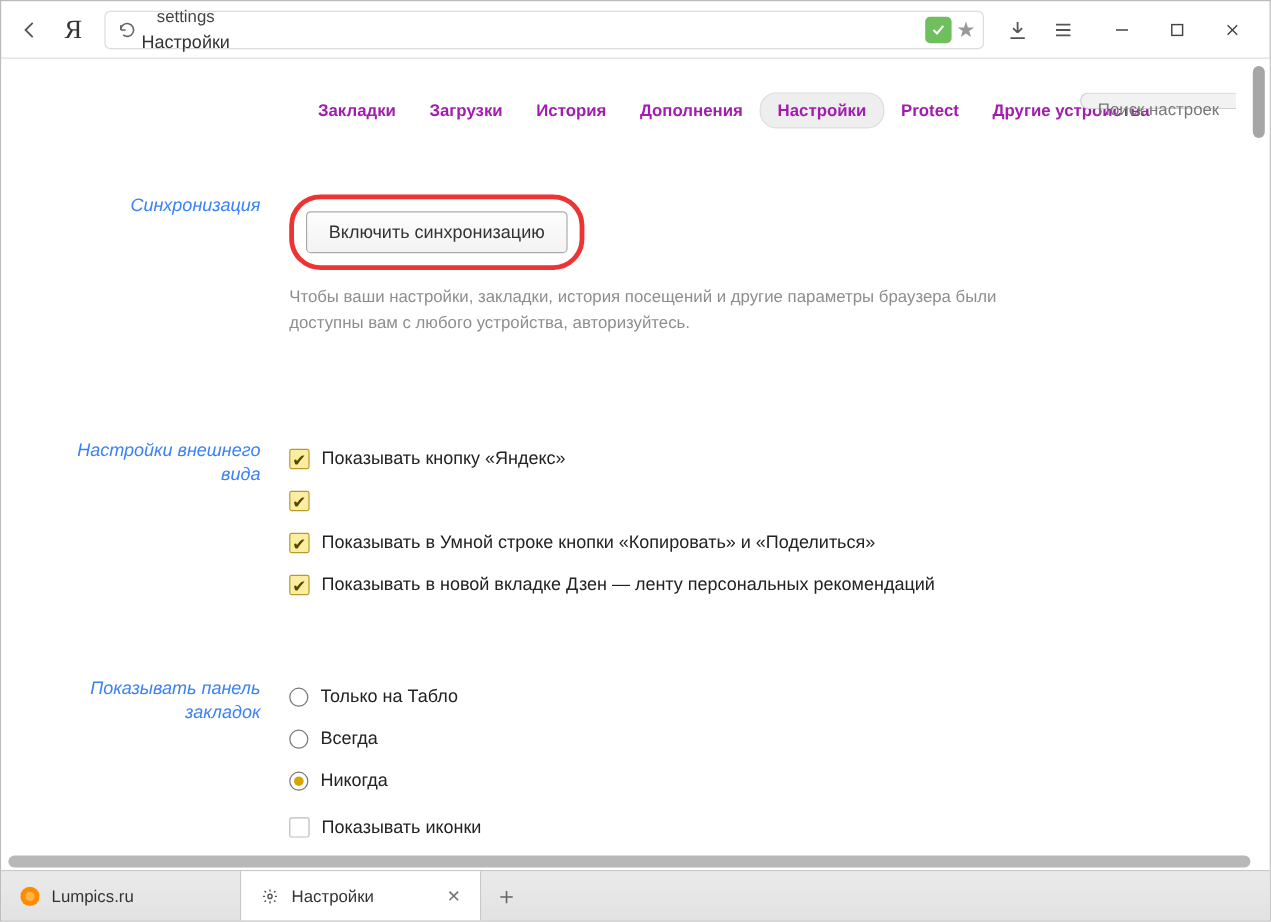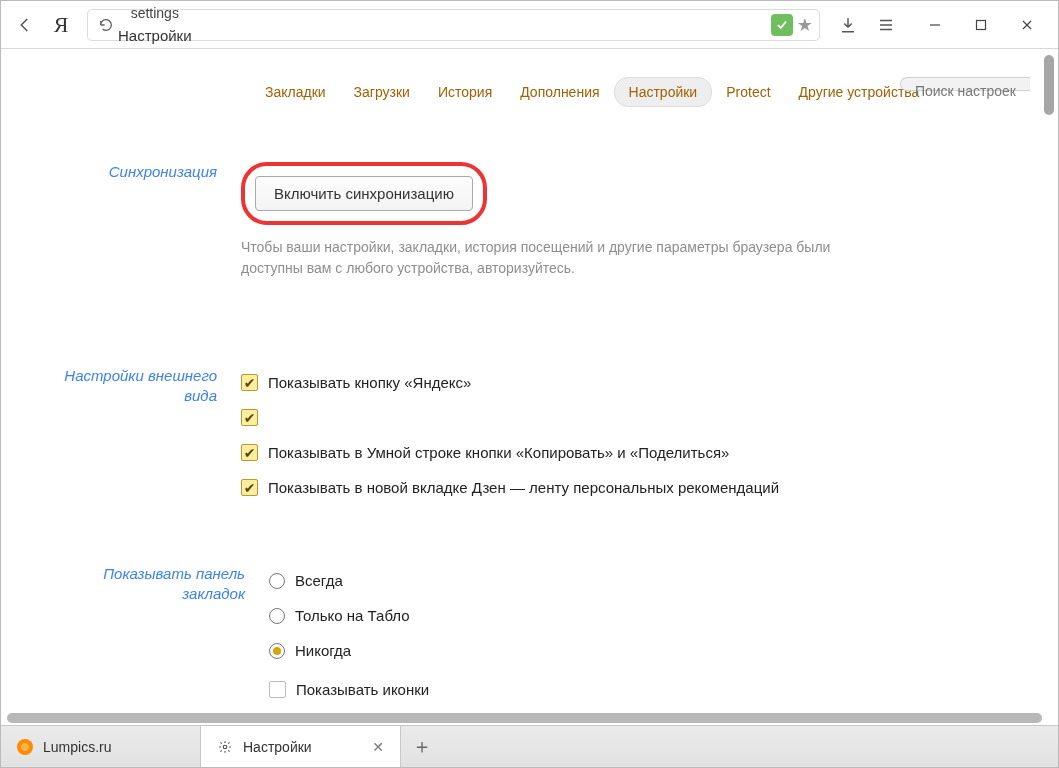--- a/index.html
+++ b/index.html
@@ -91,24 +91,25 @@
   border-radius:5px;
 }
 
 .nav-row {
   display:flex; gap:0; align-items:center;
   padding: 28px 40px 0 250px;
   position:relative;
 }
 .nav-row .tab {
   padding:6px 14px;
-  color:#a16207;
+  color:#a21caf;
   font-size:14px;
   cursor:pointer;
   border-radius:14px;
+  font-weight:bold;
 }
 .nav-row .tab.active {
   background:#eee;
   border:1px solid #ddd;
 }
 .search-settings {
   position:absolute;
   right: 12px;
   top: 28px;
   height:14px;
@@ -321,30 +322,30 @@
           <span class="chk">✔</span>
           <span>Показывать в Умной строке кнопки «Копировать» и «Поделиться»</span>
         </div>
         <div class="chk-row">
           <span class="chk">✔</span>
           <span>Показывать в новой вкладке Дзен — ленту персональных рекомендаций</span>
         </div>
       </div>
     </div>
 
-    <div class="section" style="margin-top:50px;margin-left:28px;">
+    <div class="section" style="margin-top:50px;">
       <div class="label">Показывать панель закладок</div>
       <div class="body">
         <div class="radio-row">
           <span class="radio"></span>
-          <span>Всегда</span>
+          <span>Только на Табло</span>
         </div>
         <div class="radio-row">
           <span class="radio"></span>
-          <span>Только на Табло</span>
+          <span>Всегда</span>
         </div>
         <div class="radio-row">
           <span class="radio sel"></span>
           <span>Никогда</span>
         </div>
         <div class="chk-row" style="margin-top:22px;">
           <span class="chk empty">✔</span>
           <span>Показывать иконки</span>
         </div>
       </div>

